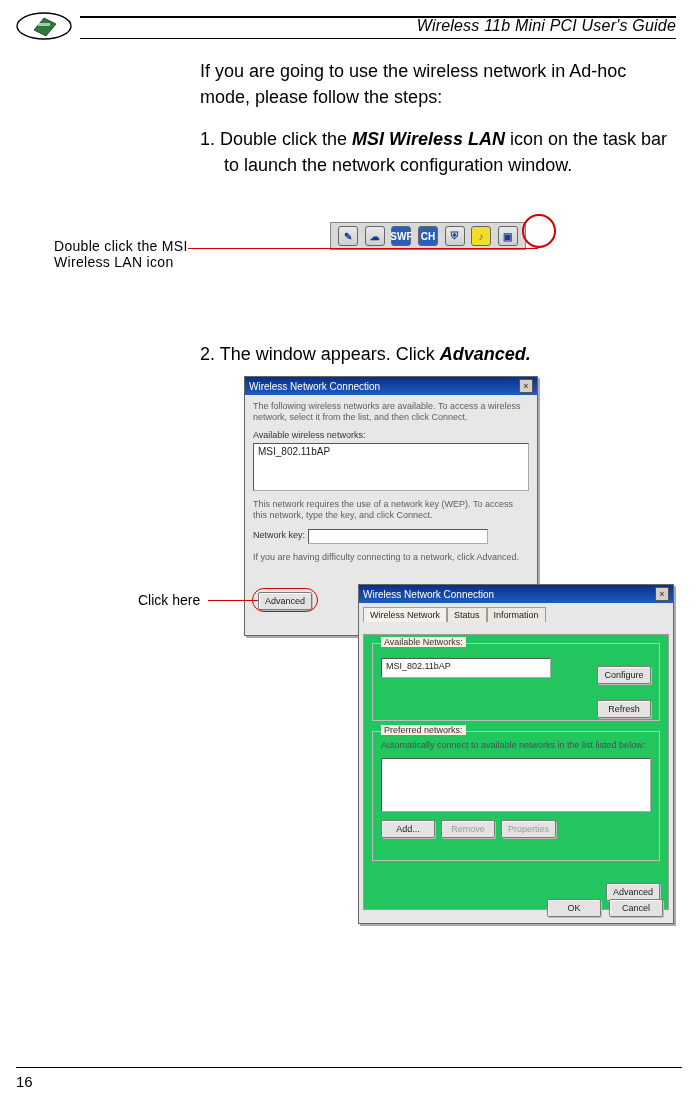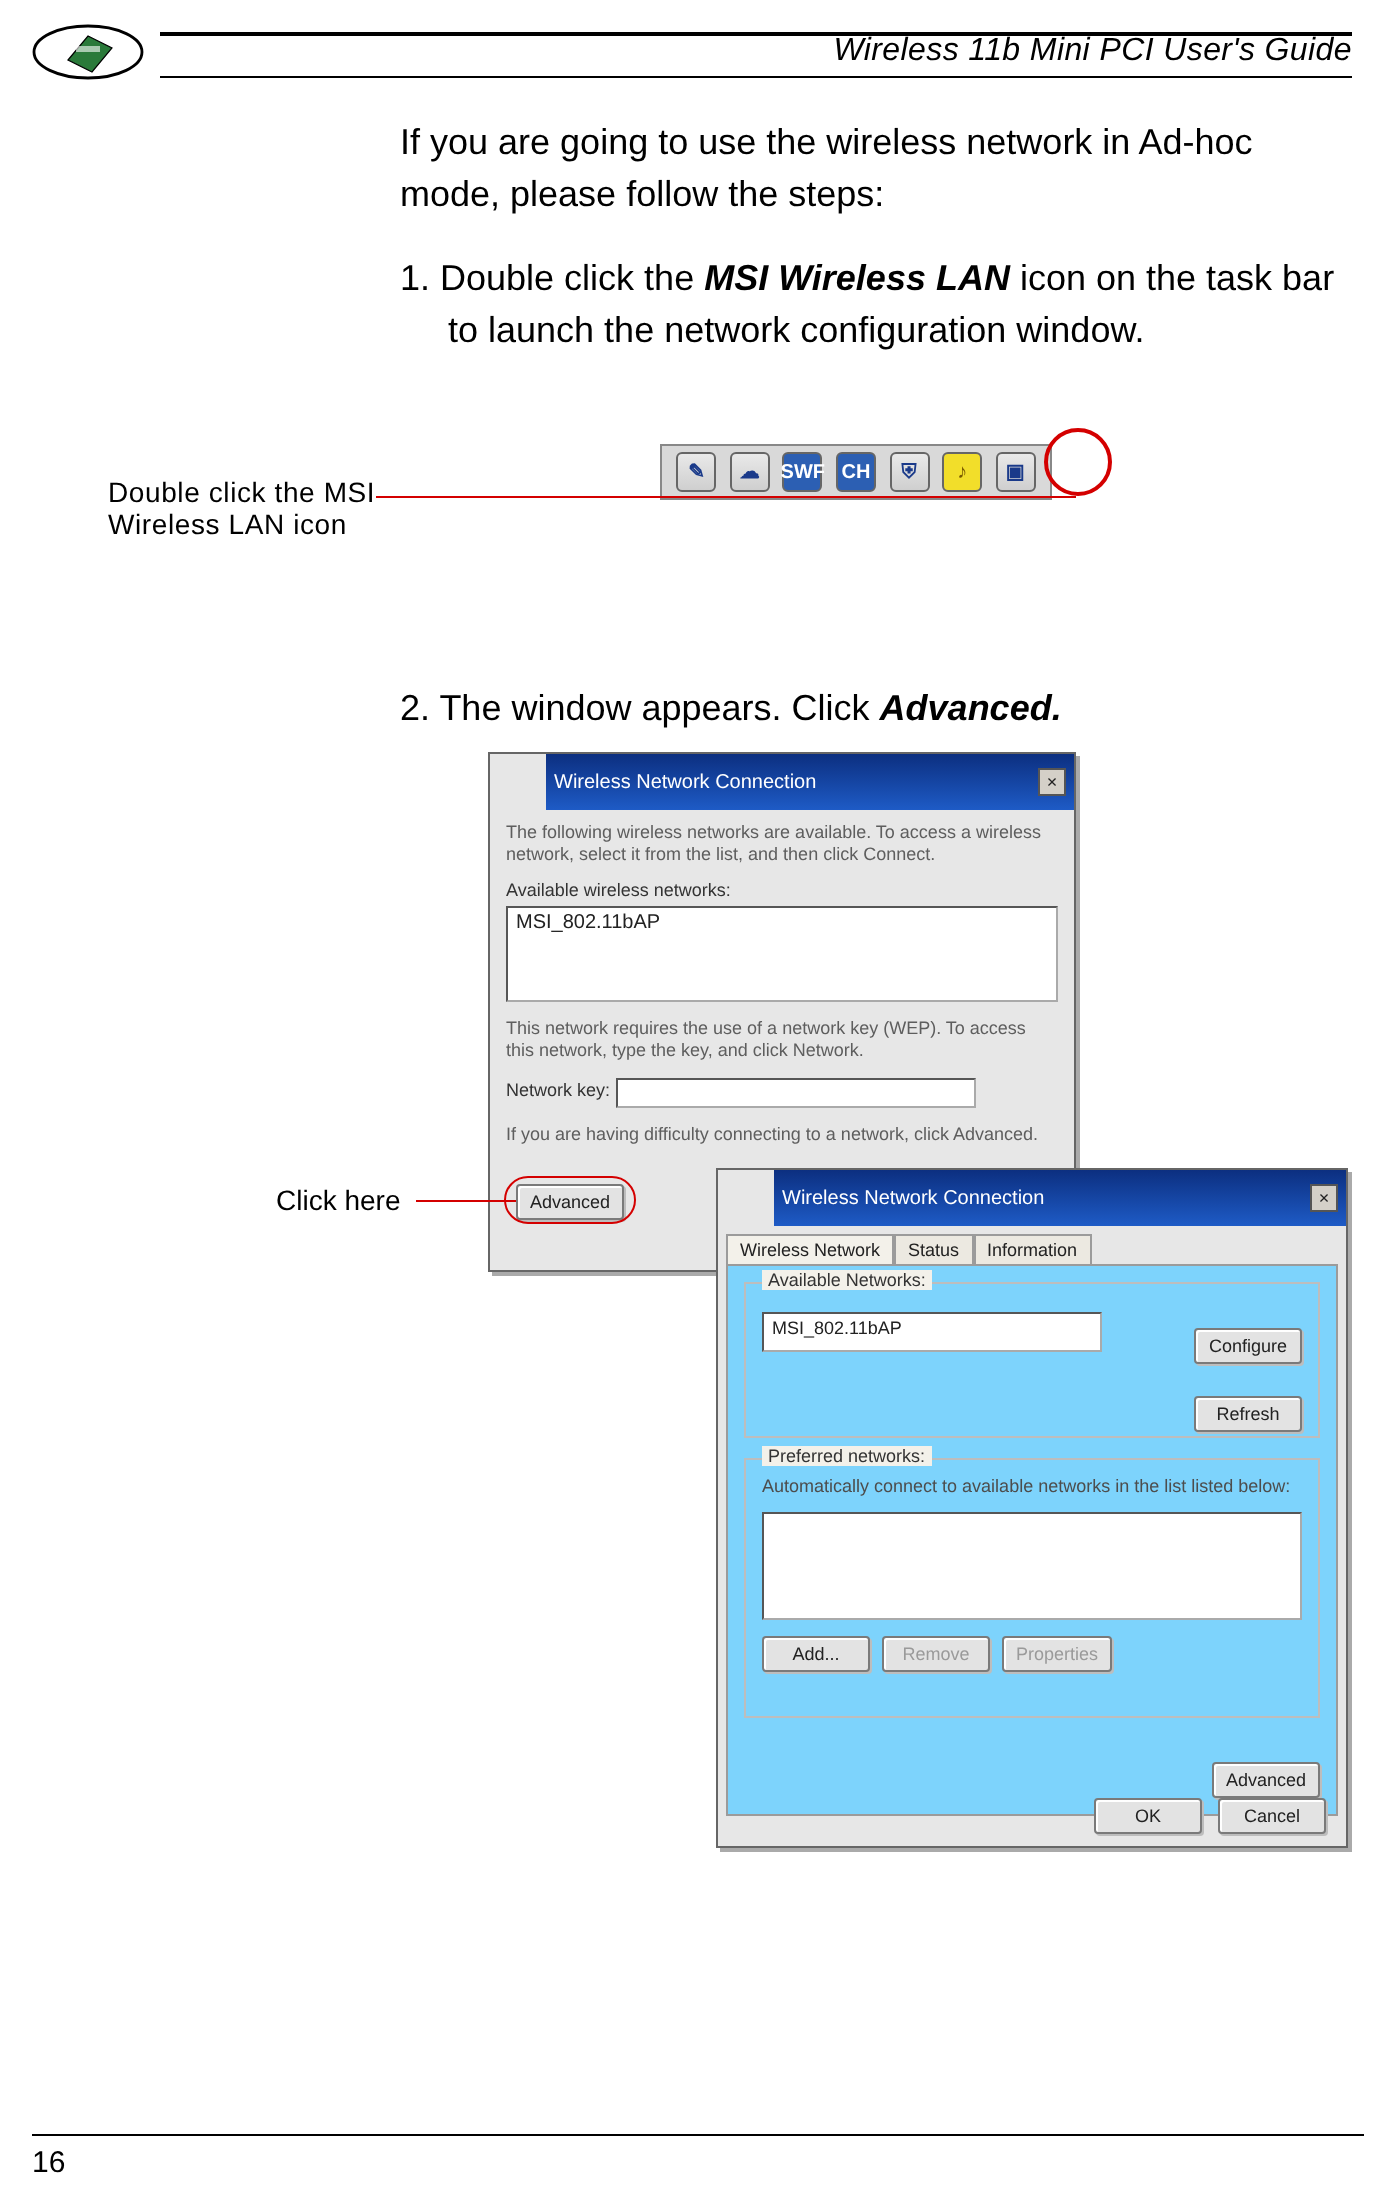--- a/index.html
+++ b/index.html
@@ -40,41 +40,41 @@
     .highlight-circle { position: absolute; left: 522px; top: 214px; width: 34px; height: 34px; border: 2px solid #d40000; border-radius: 50%; background: transparent; pointer-events:none; }
     .red-line-1 { position: absolute; left: 188px; top: 248px; width: 350px; height: 0; border-top: 1.5px solid #d40000; }
     .callout1-text { position: absolute; left: 54px; top: 238px; width: 134px; font-size: 14px; letter-spacing: .3px; }
 
     
     .step2 { position: absolute; left: 200px; right: 22px; top: 344px; font-size: 18px; }
 
     
     .dlg { position: absolute; background: #e7e7e7; border: 1px solid #666; box-shadow: 2px 2px 0 #aaa; font-size: 10px; color:#222; }
     .dlg1 { left: 244px; top: 376px; width: 294px; height: 260px; }
-    .titlebar { height: 28px; background: linear-gradient(#0c2f80,#1e5bc6); color:#fff; display:flex; align-items:center; padding:0 4px; font-size:10px;margin-left:28px; }
+    .titlebar { height: 18px; background: linear-gradient(#0c2f80,#1e5bc6); color:#fff; display:flex; align-items:center; padding:0 4px; font-size:10px; }
     .titlebar .xclose { margin-left:auto; width:14px; height:14px; background:#d4d0c8; border:1px solid #555; text-align:center; line-height:12px; font-size:9px; color:#222; }
     .dlg-body { padding: 6px 8px; }
     .muted { color: #5e5e5e; font-size: 9px; line-height: 1.25; }
     .label9 { font-size: 9px; color:#333; margin-top:6px; }
     .listbox { margin-top: 3px; height: 48px; background:#fff; border:1px inset #aaa; padding:2px 4px; }
     .keyinput { margin-top: 2px; height: 15px; width: 180px; background:#fff; border:1px inset #aaa; display:inline-block; vertical-align:middle; }
     .btn { display:inline-block; min-width: 54px; height:18px; background:#e3e3e3; border:1px solid #7a7a7a; border-radius:2px; box-shadow: inset 1px 1px 0 #fff, 1px 1px 0 #bdbdbd; font-size:9px; text-align:center; line-height:16px; padding: 0 6px; color:#222; }
     .btn.disabled { color:#9a9a9a; }
     .adv-btn-ring { position:absolute; left:252px; top:588px; width:66px; height:24px; border:1.5px solid #d40000; border-radius:12px; pointer-events:none; }
     .adv-btn { position:absolute; left:258px; top:592px; }
 
     .red-line-2 { position:absolute; left:208px; top:600px; width:50px; height:0; border-top:1.5px solid #d40000; }
     .callout2-text { position:absolute; left:138px; top:592px; font-size:14px; }
 
     
     .dlg2 { left: 358px; top: 584px; width: 316px; height: 340px; }
     .tabs { display:flex; gap:0; margin-top:4px; margin-left:4px; }
     .tab { background:#ece9e1; border:1px solid #9b9b9b; border-bottom:none; padding:2px 6px; font-size:9px; position:relative; top:0; }
     .tab.active { background:#f3f1ea; }
-    .tabpanel { border:1px solid #9b9b9b; background:#7dd3fc; margin:0 4px 4px 4px; padding:8px; height:276px; position:relative; }
+    .tabpanel { border:1px solid #9b9b9b; background:#22c55e; margin:12px 4px 4px 4px; padding:8px; height:276px; position:relative; }
     .group { border:1px solid #bdbdbd; padding:8px 8px 10px 8px; margin-bottom:10px; position:relative; background:transparent; }
     .group > .legend { position:absolute; top:-7px; left:8px; background:#f3f1ea; padding:0 3px; font-size:9px; color:#333; }
     .group .small { font-size:9px; color:#4d4d4d; line-height:1.3; }
     .availbox { margin-top:6px; height:20px; background:#fff; border:1px inset #aaa; padding:2px 4px; font-size:9px; }
     .stack-right { position:absolute; right:8px; top:22px; display:flex; flex-direction:column; gap:16px; }
     .prefbox { margin-top:6px; height:54px; background:#fff; border:1px inset #aaa; }
     .row-btns { display:flex; gap:6px; margin-top:8px; }
     .adv2 { position:absolute; right:8px; bottom:8px; }
     .okrow { position:absolute; left:0; right:0; bottom:6px; display:flex; gap:8px; justify-content:flex-end; padding-right:10px; }
 
@@ -123,21 +123,21 @@
   <div class="titlebar">
     <span>Wireless Network Connection</span>
     <span class="xclose">×</span>
   </div>
   <div class="dlg-body">
     <div class="muted">The following wireless networks are available. To access a wireless network, select it from the list, and then click Connect.</div>
     <div class="label9">Available wireless networks:</div>
     <div class="listbox">
       <span>MSI_802.11bAP</span>
     </div>
-    <div class="muted" style="margin-top:8px;">This network requires the use of a network key (WEP). To access this network, type the key, and click Network.</div>
+    <div class="muted" style="margin-top:8px;">This network requires the use of a network key (WEP). To access this network, type the key, and click Connect.</div>
     <div class="label9">
       <span>Network key:</span>
       <span class="keyinput"></span>
     </div>
     <div class="muted" style="margin-top:8px;">If you are having difficulty connecting to a network, click Advanced.</div>
   </div>
 </div>
 <span class="btn adv-btn">Advanced</span>
 <div class="adv-btn-ring"></div>
 <div class="red-line-2"></div>

